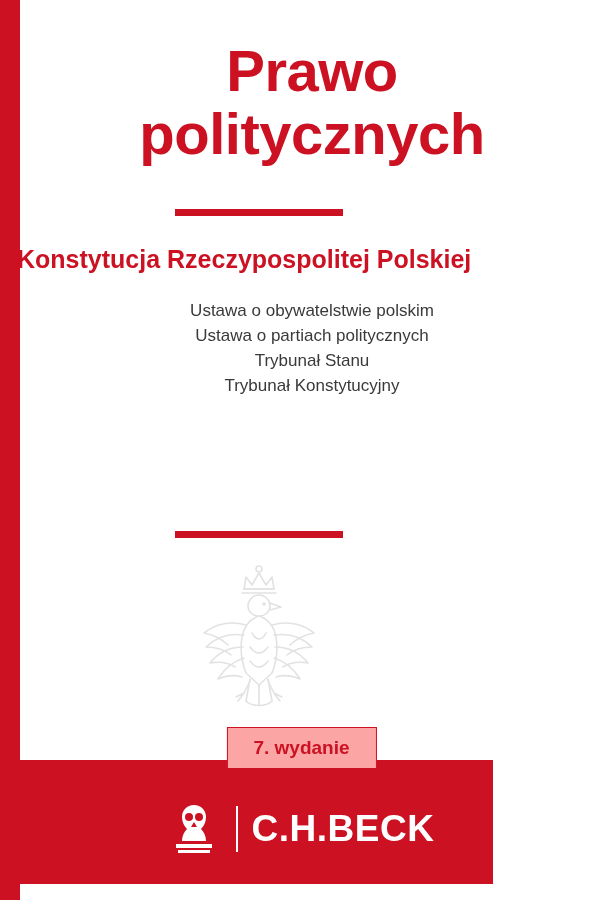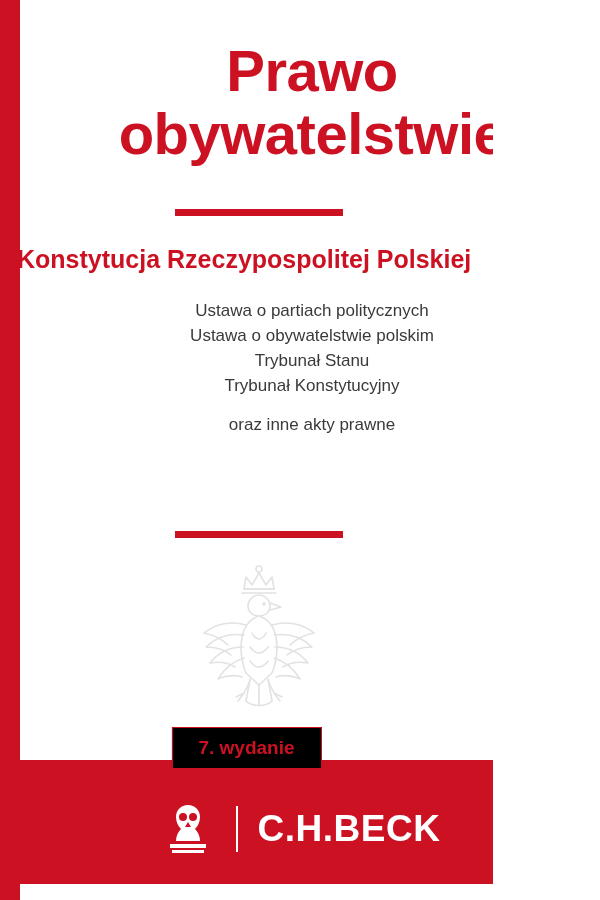--- a/index.html
+++ b/index.html
@@ -113,39 +113,40 @@
     top: 760px;
     width: 600px;
     height: 140px;
     background: #cc1122;
   }
   
   .edition {
     position: absolute;
     left: 50%;
     transform: translateX(-50%);
+    margin-left: 55px;
     top: 727px;
-    background: #000000;
+    background: #fca5a5;
     color: #cc1122;
     font-size: 19px;
     font-weight: bold;
     padding: 9px 26px;
     border: 1px solid #cc1122;
     white-space: nowrap;
   }
   
   .publisher {
     position: absolute;
     left: 0;
     top: 800px;
     width: 600px;
     display: flex;
     align-items: center;
     justify-content: center;
-    gap: 20px;
+    gap: 14px;
   }
   .pub-mark {
     width: 56px;
     height: 58px;
     display: flex;
     align-items: center;
     justify-content: center;
   }
   .pub-divider {
     width: 2px;
@@ -170,33 +171,32 @@
 </head>
 <body>
 
 <div class="cover">
 
   <div class="spine"></div>
   <div class="spine-inner"></div>
 
   <div class="title-block">
     <div class="title-line">Prawo</div>
-    <div class="title-line">obywatelstwie</div>
+    <div class="title-line">politycznych</div>
   </div>
 
   <div class="rule rule-top"></div>
 
   <div class="subtitle">Konstytucja Rzeczypospolitej Polskiej</div>
 
   <div class="acts">
+    <div>Ustawa o obywatelstwie polskim</div>
     <div>Ustawa o partiach politycznych</div>
-    <div>Ustawa o obywatelstwie polskim</div>
     <div>Trybunał Stanu</div>
     <div>Trybunał Konstytucyjny</div>
-    <div class="other">oraz inne akty prawne</div>
   </div>
 
   <div class="rule rule-bottom"></div>
 
   <div class="emblem">
     <svg width="150" height="160" viewBox="0 0 150 160" aria-hidden="true">
       <g fill="none" stroke="#e2e2e2" stroke-width="1.6" stroke-linejoin="round" stroke-linecap="round">
 
         <path d="M60 34 L62 22 L68 30 L75 18 L82 30 L88 22 L90 34 Z"></path>
         <circle cx="75" cy="14" r="3"></circle>

